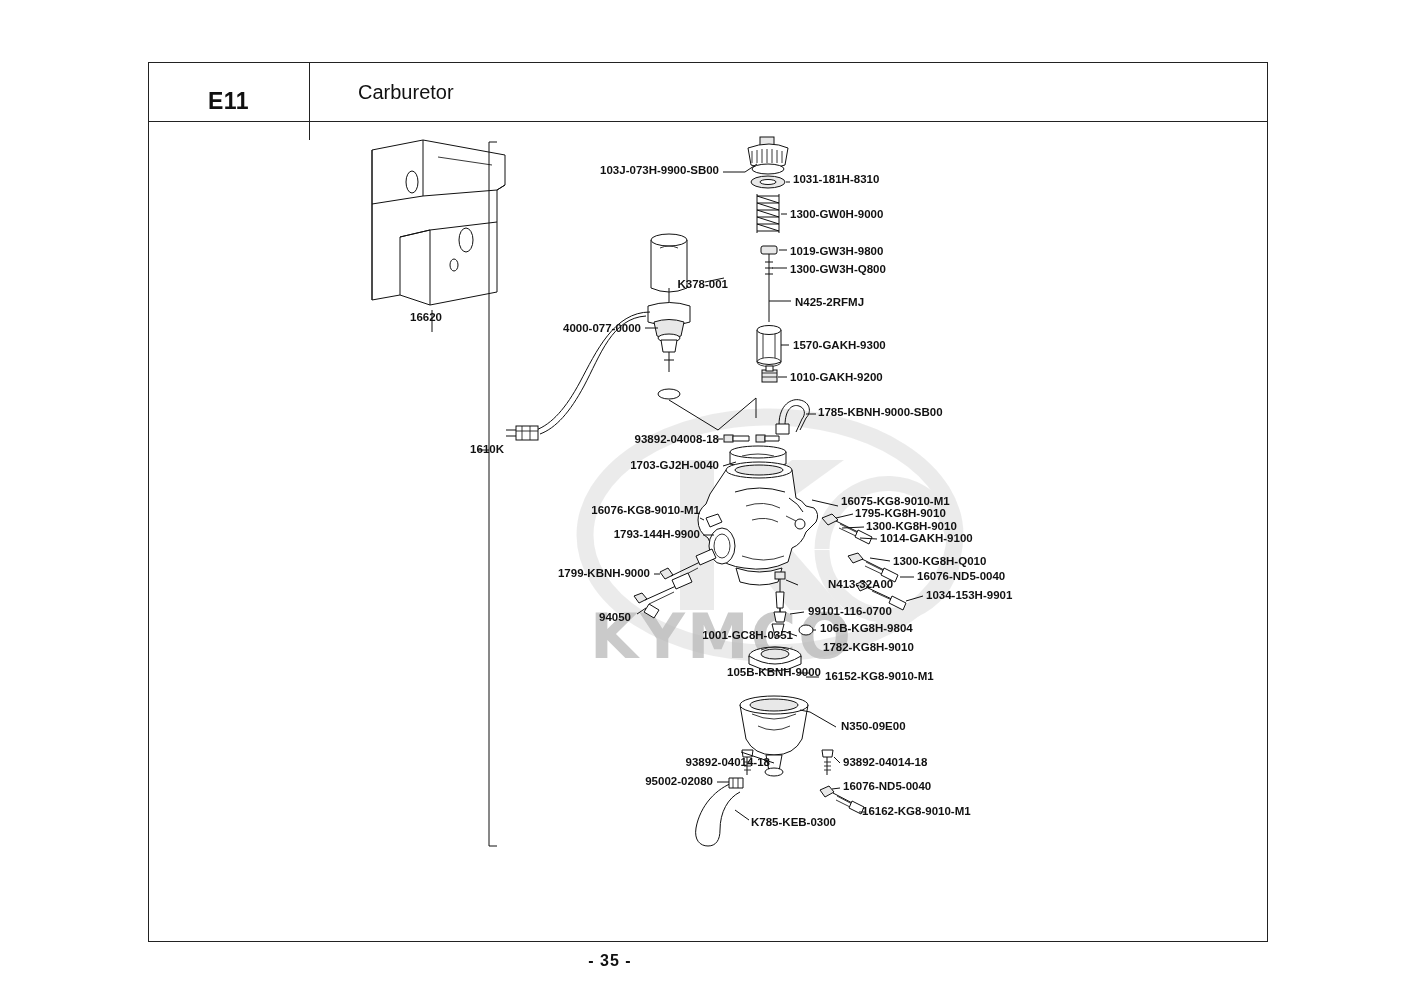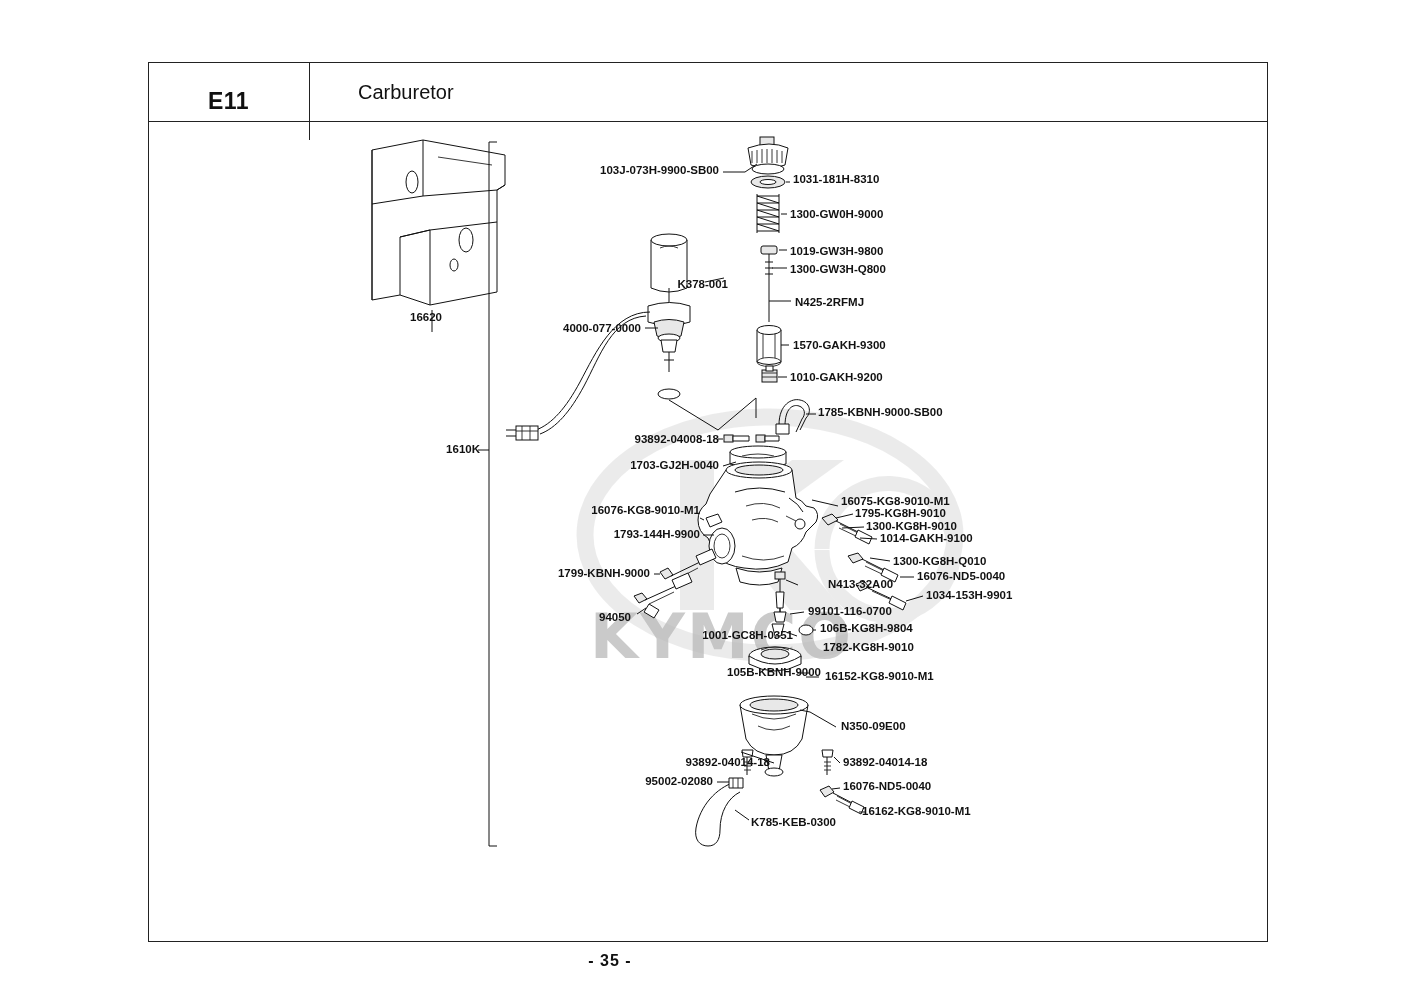--- a/index.html
+++ b/index.html
@@ -382,21 +382,21 @@
     <g>
       <path class="ln" d="M735 782 C716 788 700 806 696 828 C694 840 700 846 708 846 C716 846 720 840 720 830 C720 812 728 798 740 792"></path>
       <path class="fillw" d="M729 778 h14 v10 h-14 z"></path>
       <path class="ln-thin" d="M733 778 v10 M738 778 v10"></path>
       <path class="ln" d="M717 782 L729 782"></path>
       <path class="ln" d="M749 820 L735 810"></path>
     </g>
 
   </svg>
 
-  <div class="lbl r" style="left:480px; top:443px; transform:translateX(-100%);">1610K</div>
+  <div class="lbl r" style="left:504px; top:443px; transform:translateX(-100%);">1610K</div>
   <div class="lbl" style="left:410px; top:311px;">16620</div>
 
   <div class="lbl r" style="left:719px; top:164px;">103J-073H-9900-SB00</div>
   <div class="lbl" style="left:793px; top:173px;">1031-181H-8310</div>
   <div class="lbl" style="left:790px; top:208px;">1300-GW0H-9000</div>
   <div class="lbl" style="left:790px; top:245px;">1019-GW3H-9800</div>
   <div class="lbl" style="left:790px; top:263px;">1300-GW3H-Q800</div>
   <div class="lbl" style="left:795px; top:296px;">N425-2RFMJ</div>
   <div class="lbl" style="left:793px; top:339px;">1570-GAKH-9300</div>
   <div class="lbl" style="left:790px; top:371px;">1010-GAKH-9200</div>

